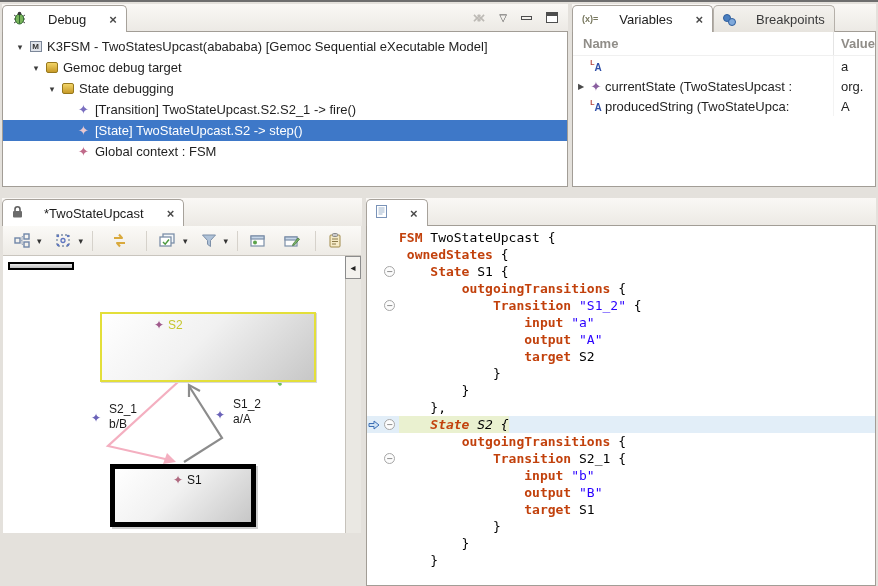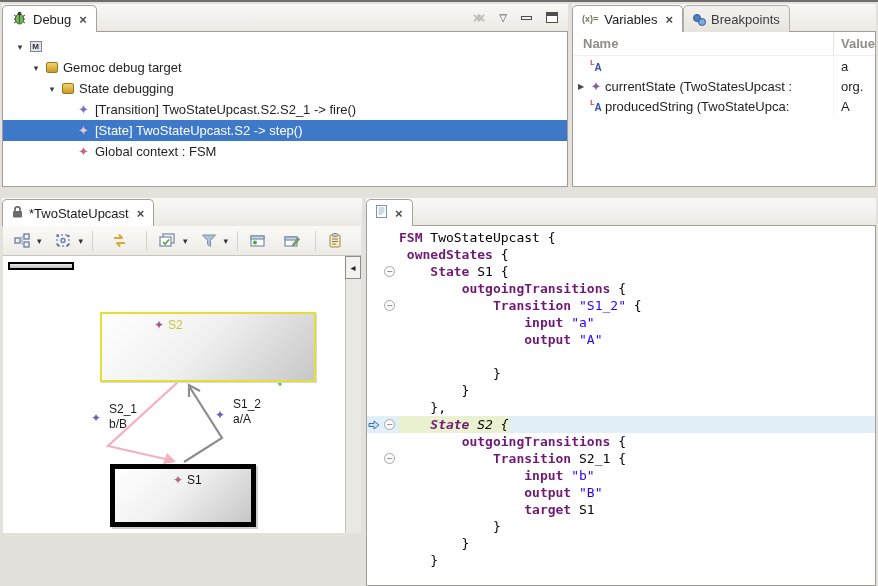--- a/index.html
+++ b/index.html
@@ -1,20 +1,20 @@
 <!DOCTYPE html>
 <html><head>
 <meta charset="utf-8">
 <style>
   html,body{margin:0;padding:0;}
   body{width:878px;height:586px;position:relative;background:#E4E1DC;font-family:"Liberation Sans",sans-serif;font-size:13px;overflow:hidden;}
   #frame{position:absolute;inset:0;border-top:2px solid #6E6E6E;box-sizing:border-box;}
   .view{position:absolute;}
   .tabbar{position:absolute;left:0;right:0;top:0;height:28px;background:linear-gradient(#FAF8F5,#ECE9E4);display:flex;align-items:flex-end;}
-  .tab{display:inline-flex;align-items:center;gap:6px;height:26px;padding:0 9px;background:#FFF;border:1px solid #A7A29B;border-bottom:none;border-radius:5px 5px 0 0;position:relative;z-index:2;color:#1C1C1C;white-space:nowrap;}
+  .tab{display:inline-flex;align-items:center;gap:21px;height:26px;padding:0 9px;background:#FFF;border:1px solid #A7A29B;border-bottom:none;border-radius:5px 5px 0 0;position:relative;z-index:2;color:#1C1C1C;white-space:nowrap;}
   .tab.inactive{background:linear-gradient(#F4F2EE,#E7E4DE);color:#3A3A3A;border-color:#B5B0A9;}
   .tabclose{color:#4A4A4A;font-weight:bold;font-size:13px;margin-left:2px;cursor:default;}
   .content{position:absolute;left:0;right:0;top:27px;bottom:0;background:#FFF;border:1px solid #A29D96;box-sizing:border-box;overflow:hidden;}
   
   #debug-view{left:2px;top:2px;width:566px;height:183px;}
   .viewbtns{margin-left:auto;display:flex;align-items:center;gap:14px;padding:0 10px 6px 0;}
   .xx{color:#BDBAB5;font-weight:bold;letter-spacing:-5px;font-size:15px;padding-right:5px;}
   .menu-arrow{color:#3F3F3F;font-size:10px;}
   .min-ico{width:11px;height:4px;border:1.5px solid #4E4E4E;box-sizing:border-box;}
   .max-ico{width:12px;height:11px;border:1.5px solid #4E4E4E;border-top-width:4px;box-sizing:border-box;background:#FFF;}
@@ -63,21 +63,21 @@
   #s1-box .spark{color:#B06A80;}
   .dsvg{position:absolute;left:0;top:0;}
   
   #code-ed{left:366px;top:196px;width:510px;height:388px;}
   .ficon{display:inline-block;}
   #code-area{position:absolute;inset:0;padding-top:3px;background:#FFF;}
   .cline{display:flex;height:17px;line-height:17px;white-space:pre;font-family:"DejaVu Sans Mono",monospace;font-size:13px;}
   .gut{width:13px;flex:none;display:inline-flex;align-items:center;justify-content:center;}
   .fold{width:19px;flex:none;display:inline-flex;align-items:center;justify-content:center;}
   .fc{width:11px;height:11px;border:1px solid #A6A6A6;border-radius:50%;color:#7C7C7C;font-size:10px;line-height:9px;text-align:center;background:#FCFCFC;box-sizing:border-box;}
-  .tk-kw{color:#701a75;font-weight:bold;}
+  .tk-kw{color:#c2410c;font-weight:bold;}
   .tk-str{color:#2A00FF;}
   .tk-pl{color:#000;}
   .cline.cur{background:#E2EEF8;}
   .curtxt{background:#EAF1D0;font-style:italic;}
   .lockico,.bugico{display:inline-block;}
 </style>
 </head>
 <body>
 
 <div id="frame">
@@ -109,20 +109,21 @@
         <span class="min-ico"></span>
         <span class="max-ico"></span>
       </div>
     </div>
     <div class="content" style="padding-top:4px;">
         <div class="trow" style="padding-left: 10px;">
           <span class="expander">▾</span>
           <span class="ticon">
             <span class="mod">M</span>
           </span>
+          <span>K3FSM - TwoStatesUpcast(abababa) [Gemoc Sequential eXecutable Model]</span>
         </div>
         <div class="trow" style="padding-left: 26px;">
           <span class="expander">▾</span>
           <span class="ticon">
             <span class="gold"></span>
           </span>
           <span>Gemoc debug target</span>
         </div>
         <div class="trow" style="padding-left: 42px;">
           <span class="expander">▾</span>
@@ -324,21 +325,21 @@
     </div>
     <div class="content">
       <div id="code-area">
           <div class="cline"><span class="gut"></span><span class="fold"></span><span class="ctext"><span class="tk-kw">FSM</span><span class="tk-pl"> TwoStateUpcast {</span></span></div>
           <div class="cline"><span class="gut"></span><span class="fold"></span><span class="ctext"><span class="tk-pl"> </span><span class="tk-kw">ownedStates</span><span class="tk-pl"> {</span></span></div>
           <div class="cline"><span class="gut"></span><span class="fold"><span class="fc">−</span></span><span class="ctext"><span class="tk-pl">    </span><span class="tk-kw">State</span><span class="tk-pl"> S1 {</span></span></div>
           <div class="cline"><span class="gut"></span><span class="fold"></span><span class="ctext"><span class="tk-pl">        </span><span class="tk-kw">outgoingTransitions</span><span class="tk-pl"> {</span></span></div>
           <div class="cline"><span class="gut"></span><span class="fold"><span class="fc">−</span></span><span class="ctext"><span class="tk-pl">            </span><span class="tk-kw">Transition</span><span class="tk-pl"> </span><span class="tk-str">"S1_2"</span><span class="tk-pl"> {</span></span></div>
           <div class="cline"><span class="gut"></span><span class="fold"></span><span class="ctext"><span class="tk-pl">                </span><span class="tk-kw">input</span><span class="tk-pl"> </span><span class="tk-str">"a"</span></span></div>
           <div class="cline"><span class="gut"></span><span class="fold"></span><span class="ctext"><span class="tk-pl">                </span><span class="tk-kw">output</span><span class="tk-pl"> </span><span class="tk-str">"A"</span></span></div>
-          <div class="cline"><span class="gut"></span><span class="fold"></span></div>
+          <div class="cline"><span class="gut"></span><span class="fold"></span><span class="ctext"><span class="tk-pl">                </span><span class="tk-kw">target</span><span class="tk-pl"> S2</span></span></div>
           <div class="cline"><span class="gut"></span><span class="fold"></span><span class="ctext"><span class="tk-pl">            }</span></span></div>
           <div class="cline"><span class="gut"></span><span class="fold"></span><span class="ctext"><span class="tk-pl">        }</span></span></div>
           <div class="cline"><span class="gut"></span><span class="fold"></span><span class="ctext"><span class="tk-pl">    },</span></span></div>
           <div class="cline cur"><span class="gut"><svg width="12" height="10" viewBox="0 0 12 10">
                 <path d="M1 3.5 h5 V1 l5 4 -5 4 V6.5 h-5 z" fill="#CFE2F3" stroke="#3D6FB5"></path>
               </svg></span><span class="fold"><span class="fc">−</span></span><span class="ctext curtxt"><span class="tk-pl">    </span><span class="tk-kw">State</span><span class="tk-pl"> S2 {</span></span></div>
           <div class="cline"><span class="gut"></span><span class="fold"></span><span class="ctext"><span class="tk-pl">        </span><span class="tk-kw">outgoingTransitions</span><span class="tk-pl"> {</span></span></div>
           <div class="cline"><span class="gut"></span><span class="fold"><span class="fc">−</span></span><span class="ctext"><span class="tk-pl">            </span><span class="tk-kw">Transition</span><span class="tk-pl"> S2_1 {</span></span></div>
           <div class="cline"><span class="gut"></span><span class="fold"></span><span class="ctext"><span class="tk-pl">                </span><span class="tk-kw">input</span><span class="tk-pl"> </span><span class="tk-str">"b"</span></span></div>
           <div class="cline"><span class="gut"></span><span class="fold"></span><span class="ctext"><span class="tk-pl">                </span><span class="tk-kw">output</span><span class="tk-pl"> </span><span class="tk-str">"B"</span></span></div>

